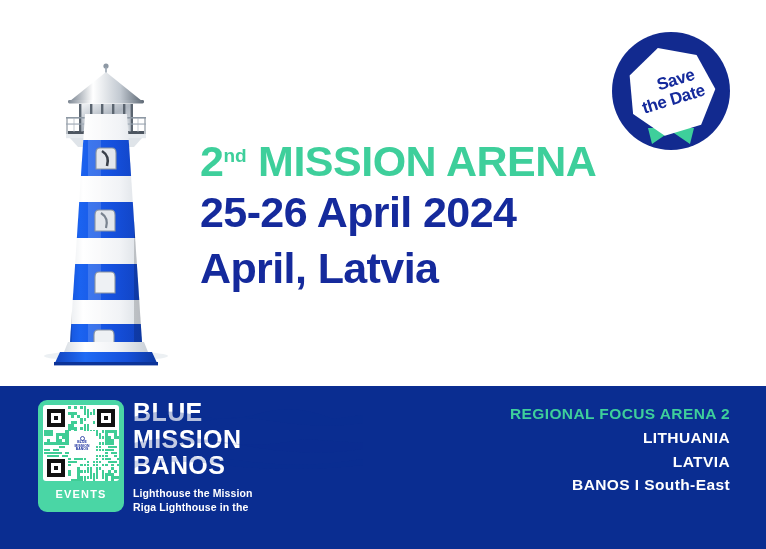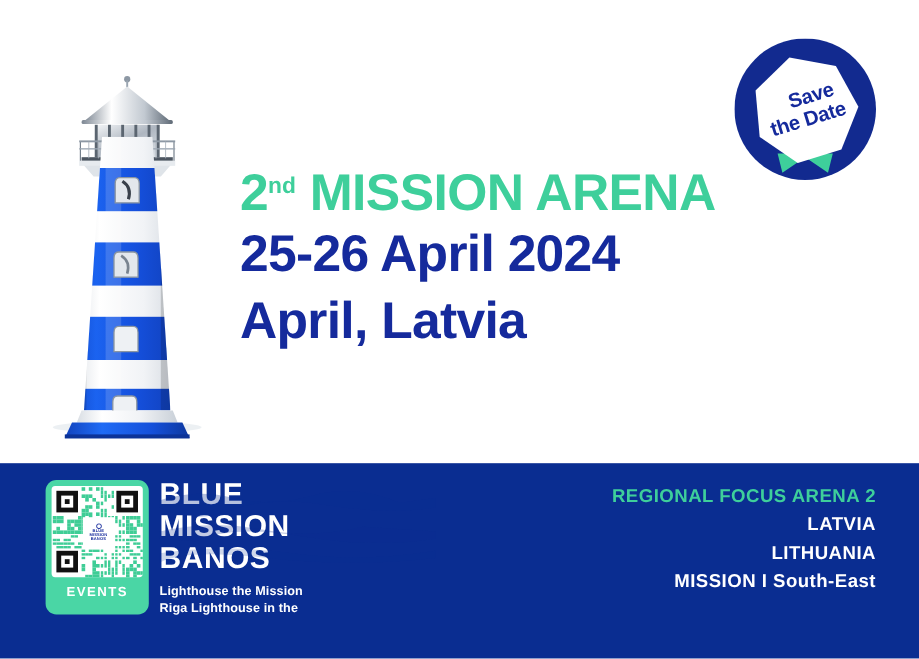--- a/index.html
+++ b/index.html
@@ -591,20 +591,20 @@
       </div>
       <div id="tagline">
         <div class="tg">Lighthouse the Mission</div>
         <div class="tg">Riga Lighthouse in the</div>
       </div>
     </div>
 
     <div id="regional">
       <div class="rf-head">REGIONAL FOCUS ARENA 2</div>
       <div id="regional-list">
+          <div class="rf-item">LITHUANIA</div>
           <div class="rf-item">LATVIA</div>
-          <div class="rf-item">LITHUANIA</div>
-          <div class="rf-item">MISSION I South-East</div>
+          <div class="rf-item">BANOS I South-East</div>
         </div>
     </div>
 
   </div>
 </div>
 
 </body></html>

